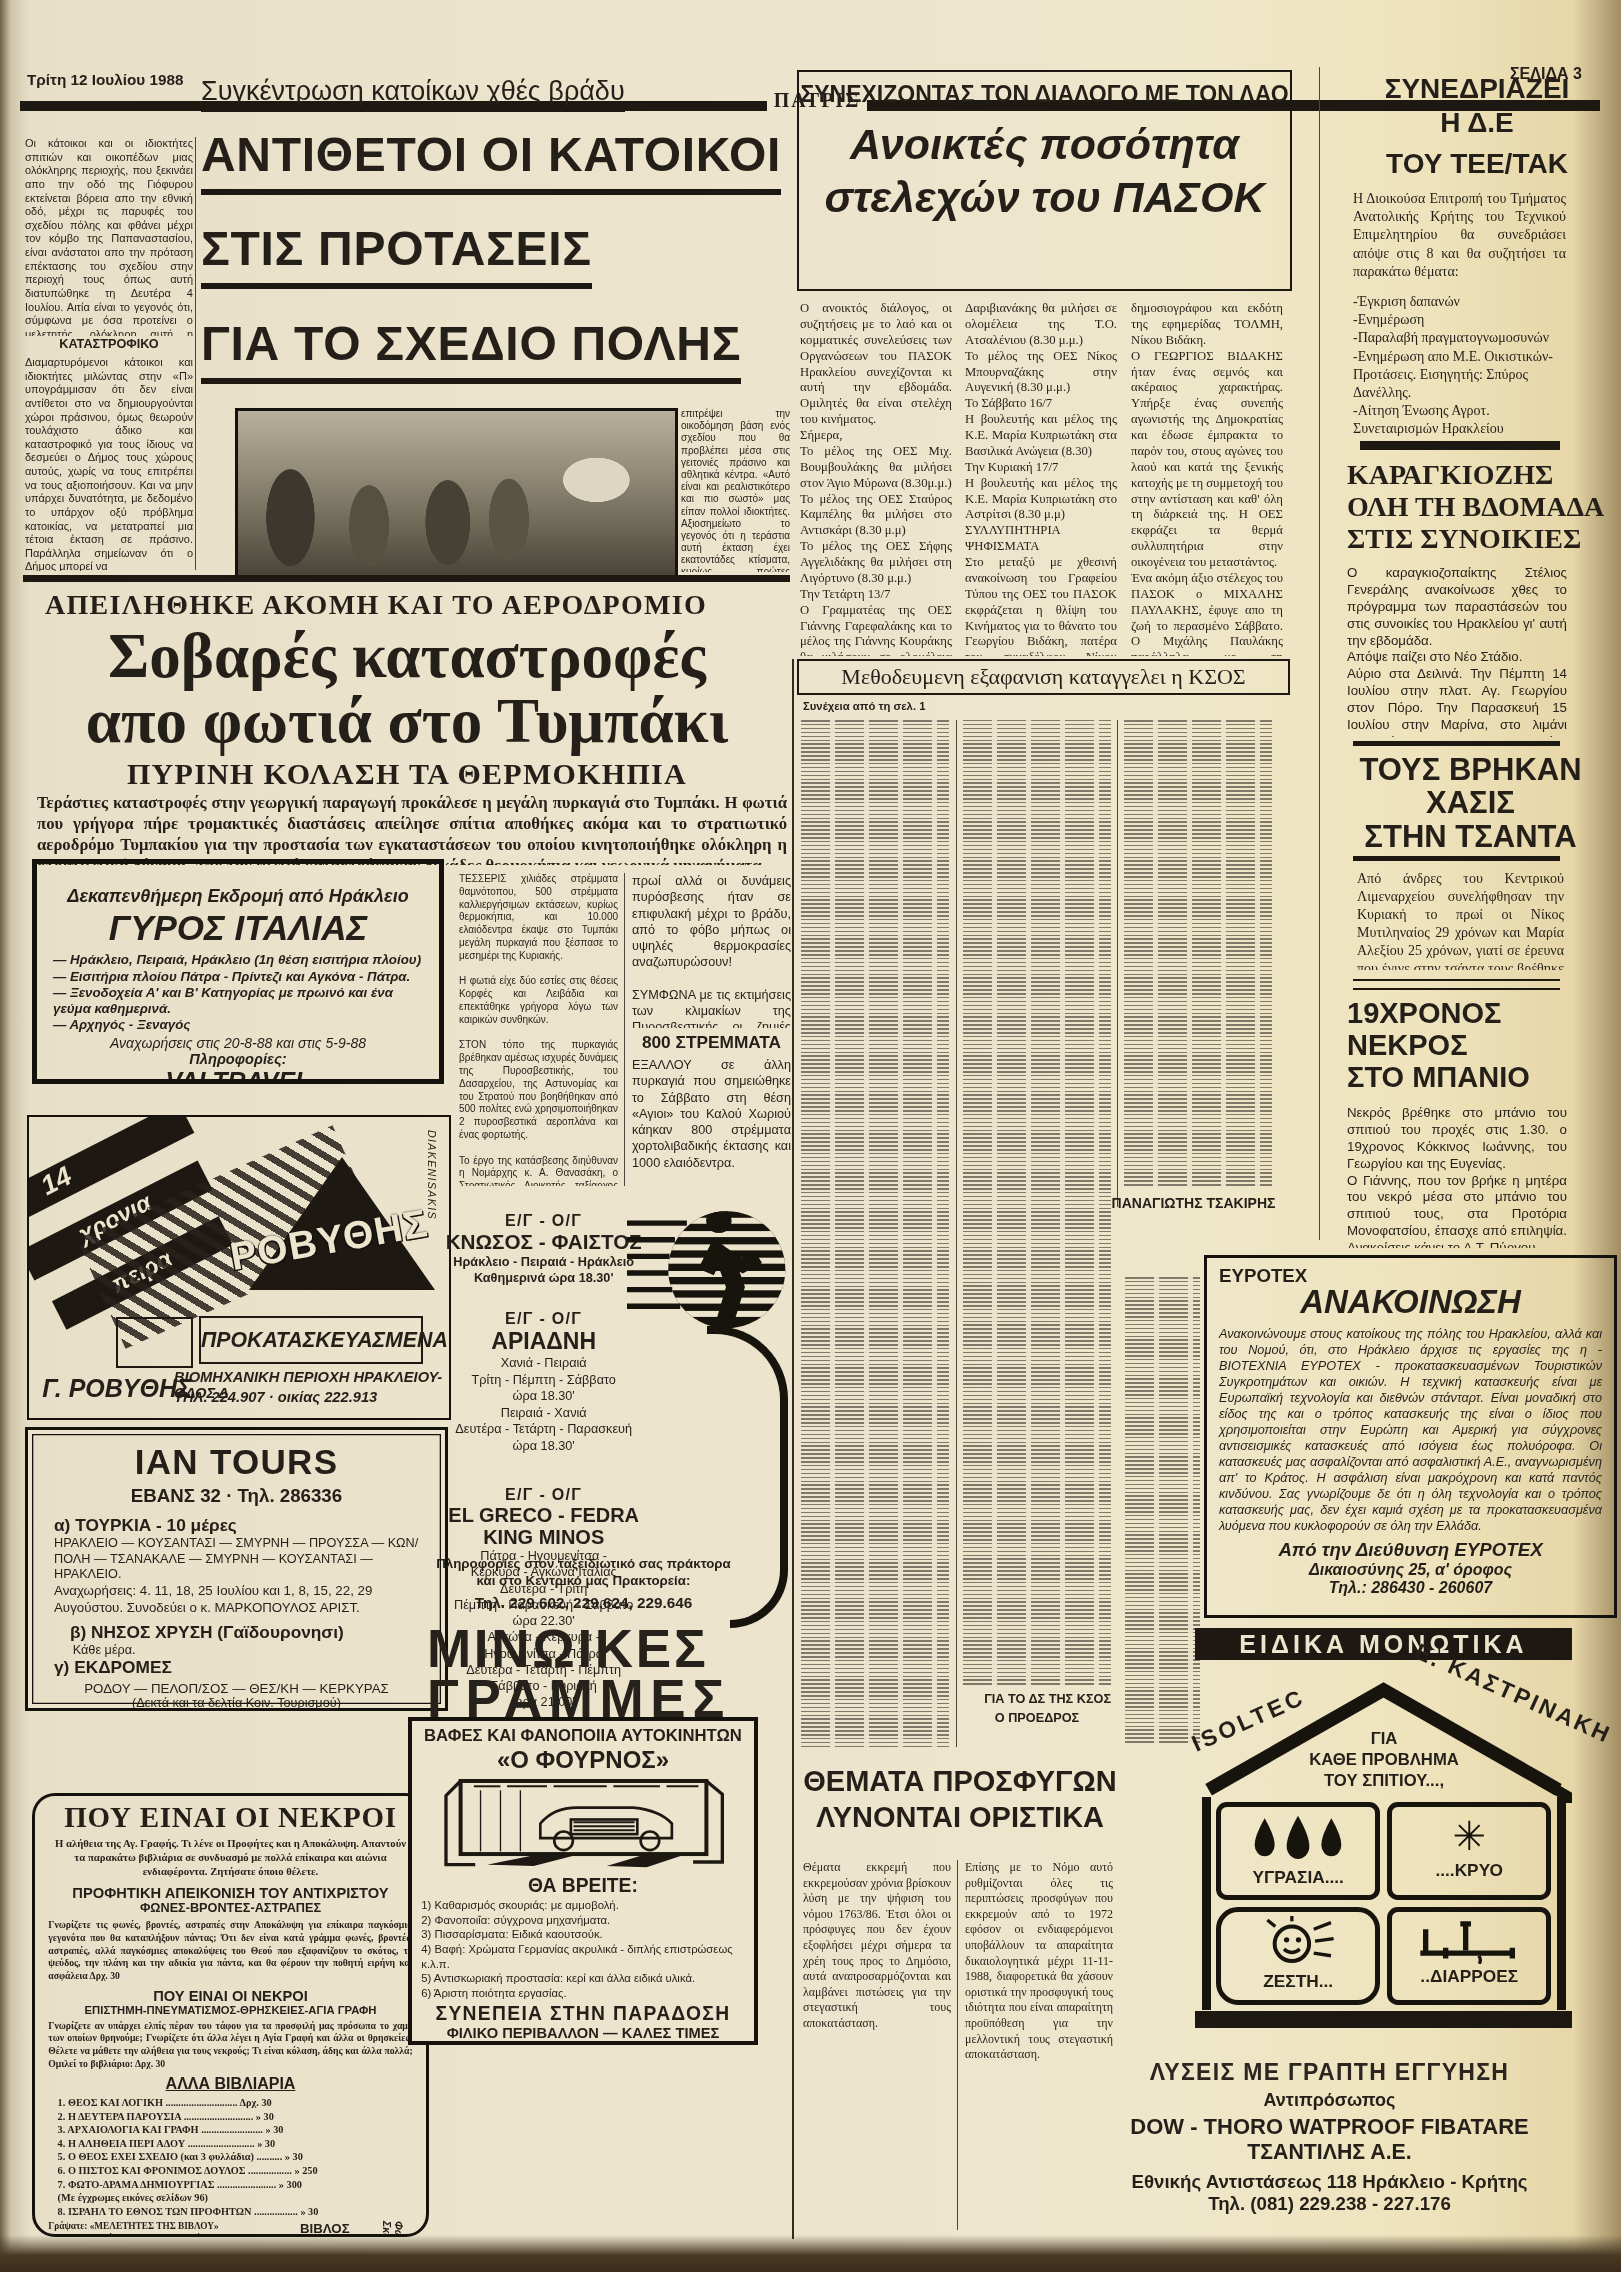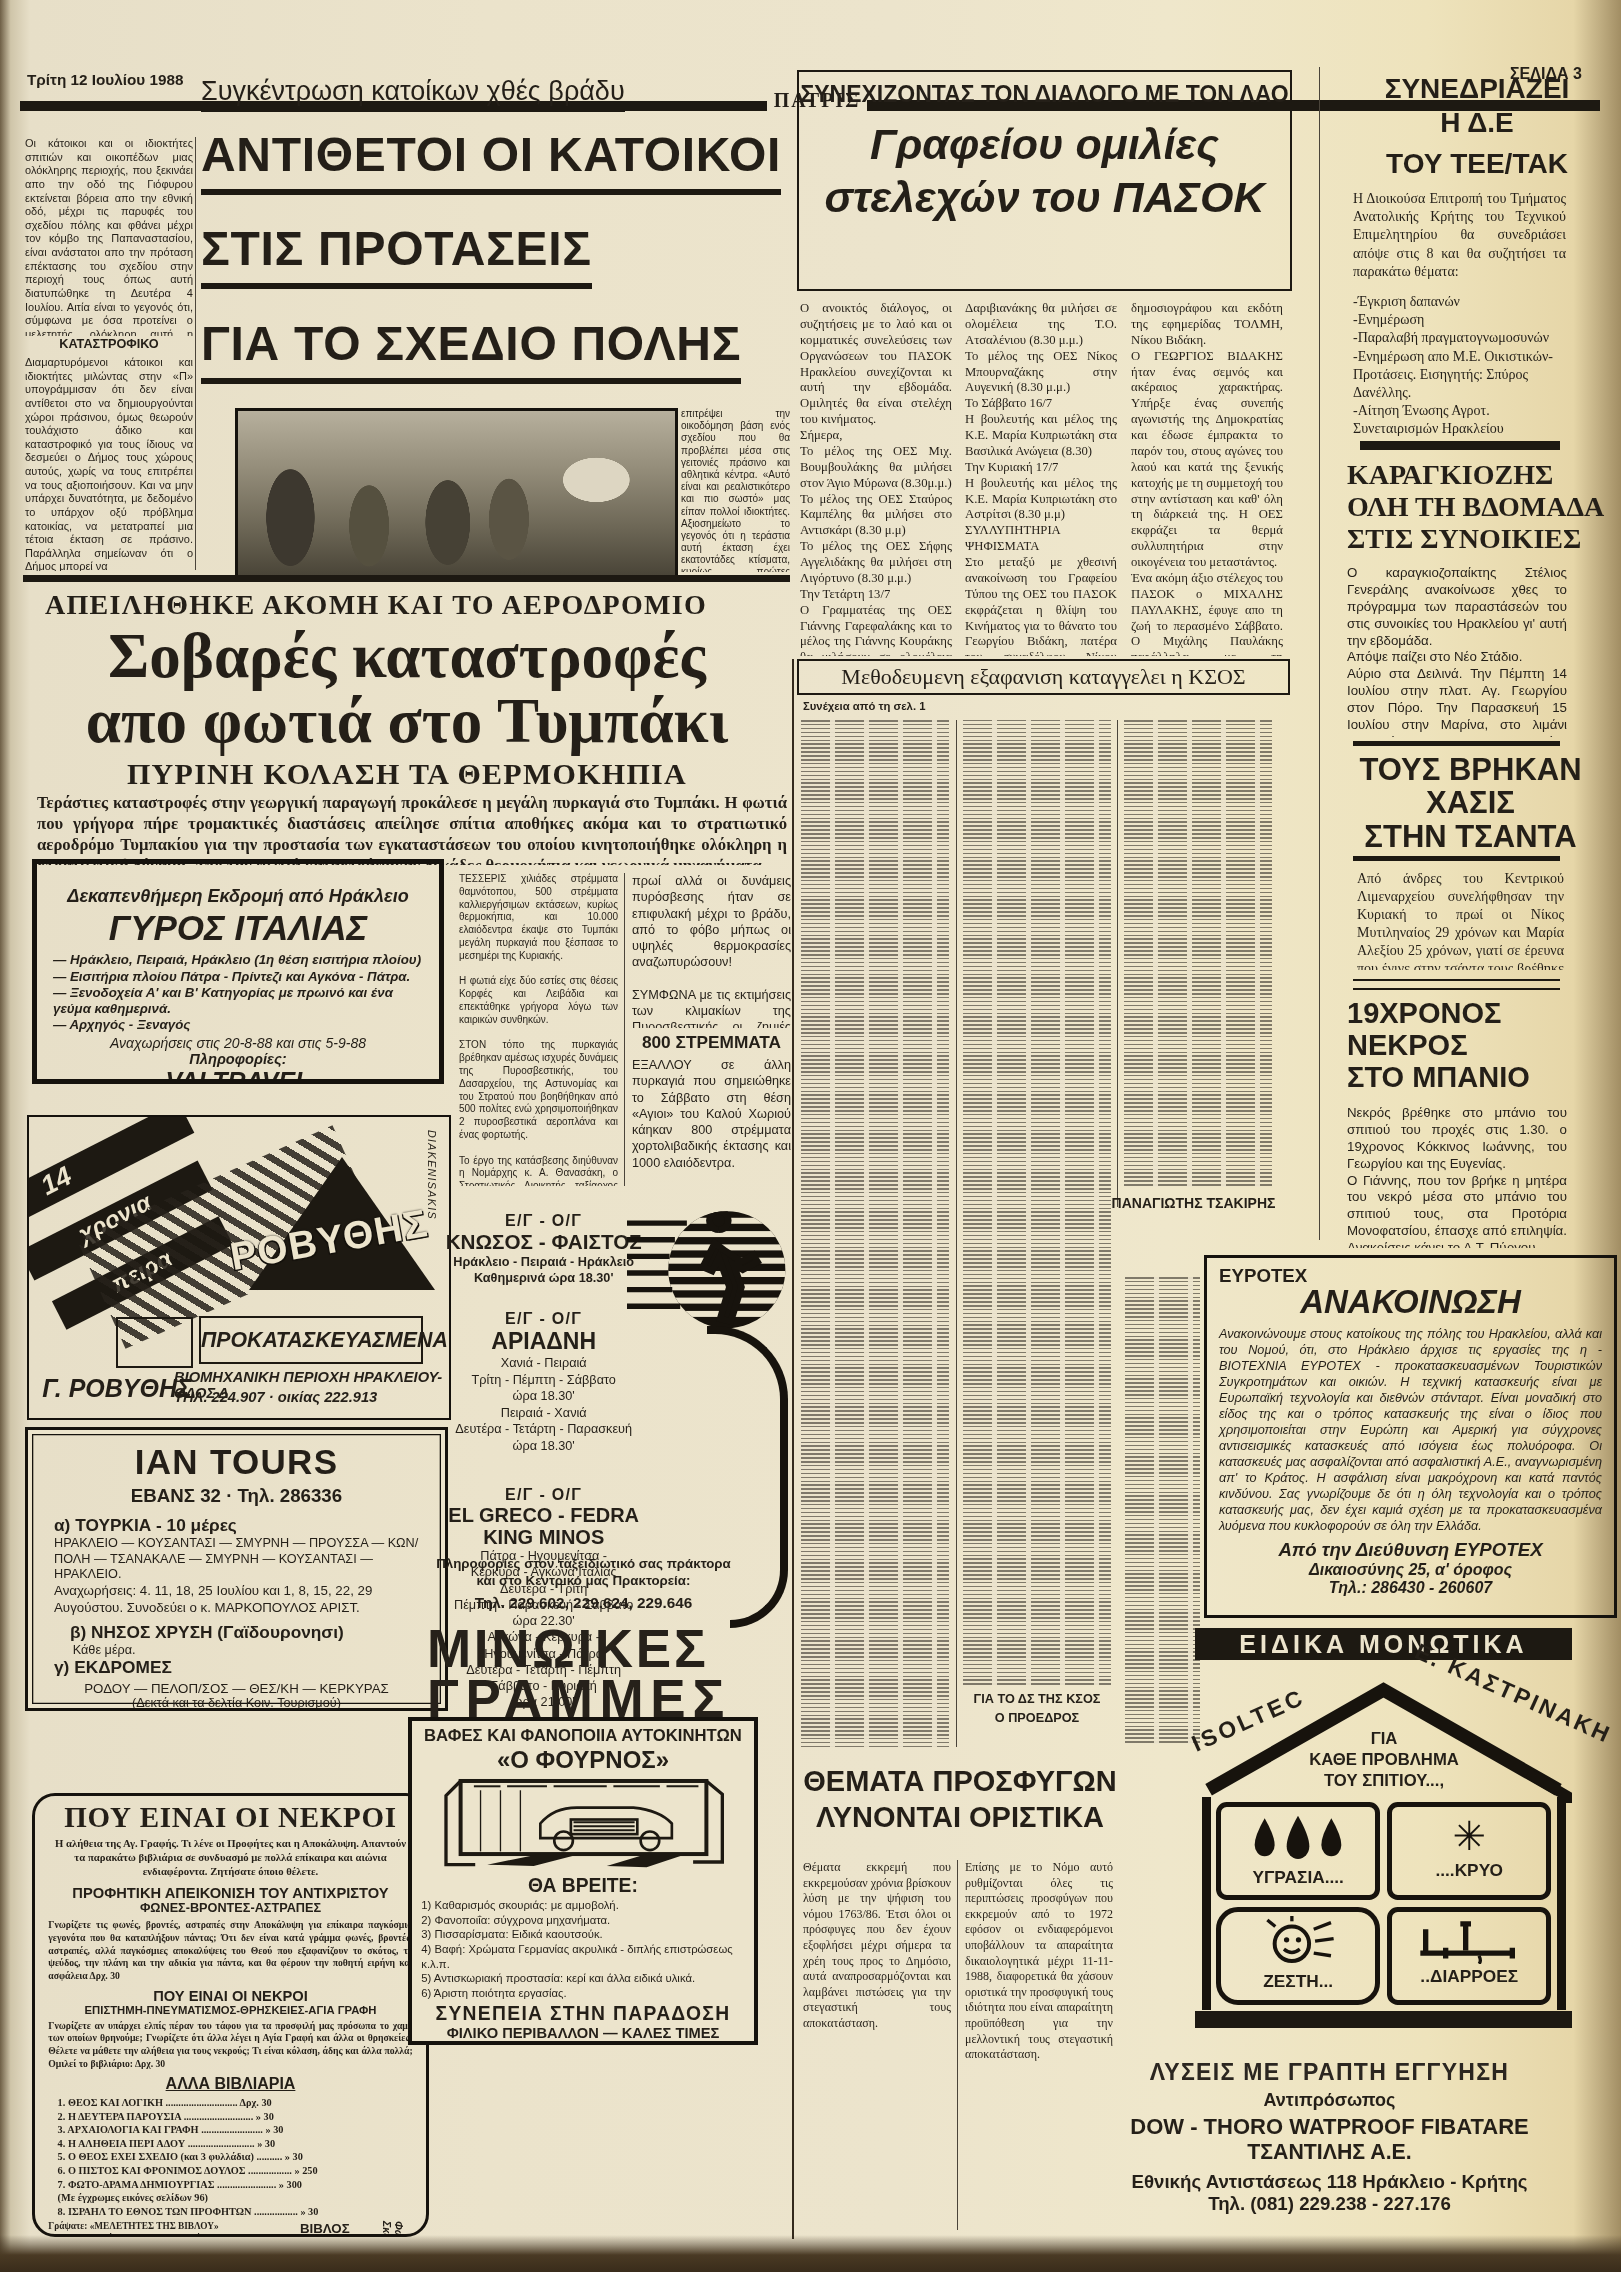--- a/index.html
+++ b/index.html
@@ -266,21 +266,21 @@
 5) Αντισκωριακή προστασία: κερί και άλλα ειδικά υλικά.
 6) Άριστη ποιότητα εργασίας.</div>
     <div class="sans b c" style="font-size:19.3px;margin-top:2.7px;letter-spacing:1.3px;">ΣΥΝΕΠΕΙΑ ΣΤΗΝ ΠΑΡΑΔΟΣΗ</div>
     <div class="sans b c" style="font-size:14.7px;">ΦΙΛΙΚΟ ΠΕΡΙΒΑΛΛΟΝ — ΚΑΛΕΣ ΤΙΜΕΣ</div>
     <div class="sans b c" style="font-size:14.7px;">Ι. ΤΣΑΓΚΑΡΑΚΗΣ, Χριστομιχάλη - Ξυλούρη 16</div>
 
   </div>
 
   <div class="abs" style="left:797px;top:70px;width:495px;height:221px;border:2.7px solid #1d1912;box-sizing:border-box;padding-top:9.3px;">
     <div class="sans b c" style="font-size:23px;">ΣΥΝΕΧΙΖΟΝΤΑΣ ΤΟΝ ΔΙΑΛΟΓΟ ΜΕ ΤΟΝ ΛΑΟ</div>
-    <div class="sans b i c" style="font-size:43px;margin-top:12px;">Γραφείου ομιλίες</div>
+    <div class="sans b i c" style="font-size:43px;margin-top:12px;">Ανοικτές ποσότητα</div>
     <div class="sans b i c" style="font-size:43px;margin-top:4px;">στελεχών του ΠΑΣΟΚ</div>
   </div>
   <div class="abs clip just serif pre" style="left:800px;top:301px;width:152px;height:355px;font-size:12.7px;line-height:1.25;">Ο ανοικτός διάλογος, οι συζητήσεις με το λαό και οι κομματικές συνελεύσεις των Οργανώσεων του ΠΑΣΟΚ Ηρακλείου συνεχίζονται κι αυτή την εβδομάδα. Ομιλητές θα είναι στελέχη του κινήματος.
 Σήμερα,
 Το μέλος της ΟΕΣ Μιχ. Βουμβουλάκης θα μιλήσει στον Άγιο Μύρωνα (8.30μ.μ.)
 Το μέλος της ΟΕΣ Σταύρος Καμπέλης θα μιλήσει στο Αντισκάρι (8.30 μ.μ)
 Το μέλος της ΟΕΣ Σήφης Αγγελιδάκης θα μιλήσει στη Λιγόρτυνο (8.30 μ.μ.)
 Την Τετάρτη 13/7
 Ο Γραμματέας της ΟΕΣ Γιάννης Γαρεφαλάκης και το μέλος της Γιάννης Κουράκης θα μιλήσουν σε ολομέλεια της Τ.Ο. Αλικαρνασσού. Το μέλος της ΟΕΣ Νίκος Μπελιβάνης στη Γαλλιά (8.30 μ.μ.)
 Την Πέμπτη 14/7
@@ -300,21 +300,21 @@
   <div class="abs clip just serif pre" style="left:1131px;top:301px;width:152px;height:355px;font-size:12.7px;line-height:1.25;">δημοσιογράφου και εκδότη της εφημερίδας ΤΟΛΜΗ, Νίκου Βιδάκη.
 Ο ΓΕΩΡΓΙΟΣ ΒΙΔΑΚΗΣ ήταν ένας σεμνός και ακέραιος χαρακτήρας. Υπήρξε ένας συνεπής αγωνιστής της Δημοκρατίας και έδωσε έμπρακτα το παρόν του, στους αγώνες του λαού και κατά της ξενικής κατοχής με τη συμμετοχή του στην αντίσταση και καθ' όλη τη διάρκειά της. Η ΟΕΣ εκφράζει τα θερμά συλλυπητήρια στην οικογένεια του μεταστάντος.
 Ένα ακόμη άξιο στέλεχος του ΠΑΣΟΚ ο ΜΙΧΑΛΗΣ ΠΑΥΛΑΚΗΣ, έφυγε απο τη ζωή το περασμένο Σάββατο. Ο Μιχάλης Παυλάκης παράλληλα με τη δραστηριότητά του στο Κίνημα, στάθηκε ένας αθόρυβος, ακούραστος και αποτελεσματικός εργάτης του Δήμου και της πόλης, χωρίς να επιδιώξει να εξαργυρώσει τη σημαντική του προσφορά.
 Η ΟΕΣ Ηρακλείου εκφράζει τα θερμά της συλλυπητήρια στην οικογένειά του.</div>
 
   <div class="abs serif c" style="left:797px;top:659px;width:493px;height:36px;border:2px solid #1d1912;box-sizing:border-box;font-size:22px;line-height:32px;">Μεθοδευμενη εξαφανιση καταγγελει η ΚΣΟΣ</div>
   <div class="abs sans b" style="left:803px;top:700px;font-size:11.3px;">Συνέχεια από τη σελ. 1</div>
   <div class="abs greeked" style="left:801px;top:720px;width:148px;height:1027px;"></div>
   <div class="abs" style="left:956px;top:720px;width:1.3px;height:1027px;background:#4a443a;"></div>
   <div class="abs greeked" style="left:963px;top:720px;width:148px;height:965px;"></div>
-  <div class="abs sans b c" style="left:963px;top:1692px;width:148px;font-size:12.7px;">ΓΙΑ ΤΟ ΔΣ ΤΗΣ ΚΣΟΣ</div>
+  <div class="abs sans b c" style="left:963px;top:1692px;width:148px;font-size:12.7px;text-align:right;">ΓΙΑ ΤΟ ΔΣ ΤΗΣ ΚΣΟΣ</div>
   <div class="abs sans b c" style="left:963px;top:1711px;width:148px;font-size:12.7px;">Ο ΠΡΟΕΔΡΟΣ</div>
   <div class="abs" style="left:1117px;top:720px;width:1.3px;height:487px;background:#4a443a;"></div>
   <div class="abs greeked" style="left:1124px;top:720px;width:148px;height:467px;"></div>
   <div class="abs sans b c" style="left:1107px;top:1195px;width:173px;font-size:14px;">ΠΑΝΑΓΙΩΤΗΣ ΤΣΑΚΙΡΗΣ</div>
   <div class="abs greeked" style="left:1125px;top:1277px;width:75px;height:467px;"></div>
 
   <div class="abs sans b c" style="left:800px;top:1765px;width:320px;font-size:29px;">ΘΕΜΑΤΑ ΠΡΟΣΦΥΓΩΝ</div>
   <div class="abs sans b c" style="left:800px;top:1801px;width:320px;font-size:29px;">ΛΥΝΟΝΤΑΙ ΟΡΙΣΤΙΚΑ</div>
   <div class="abs clip just serif" style="left:803px;top:1860px;width:148px;height:373px;font-size:12px;line-height:1.3;">Θέματα εκκρεμή που εκκρεμούσαν χρόνια βρίσκουν λύση με την ψήφιση του νόμου 1763/86. Έτσι όλοι οι πρόσφυγες που δεν έχουν εξοφλήσει μέχρι σήμερα τα χρέη τους προς το Δημόσιο, αυτά αναπροσαρμόζονται και λαμβάνει πιστώσεις για την στεγαστική τους αποκατάσταση.</div>
   <div class="abs" style="left:957px;top:1860px;width:1.3px;height:370px;background:#4a443a;"></div>

